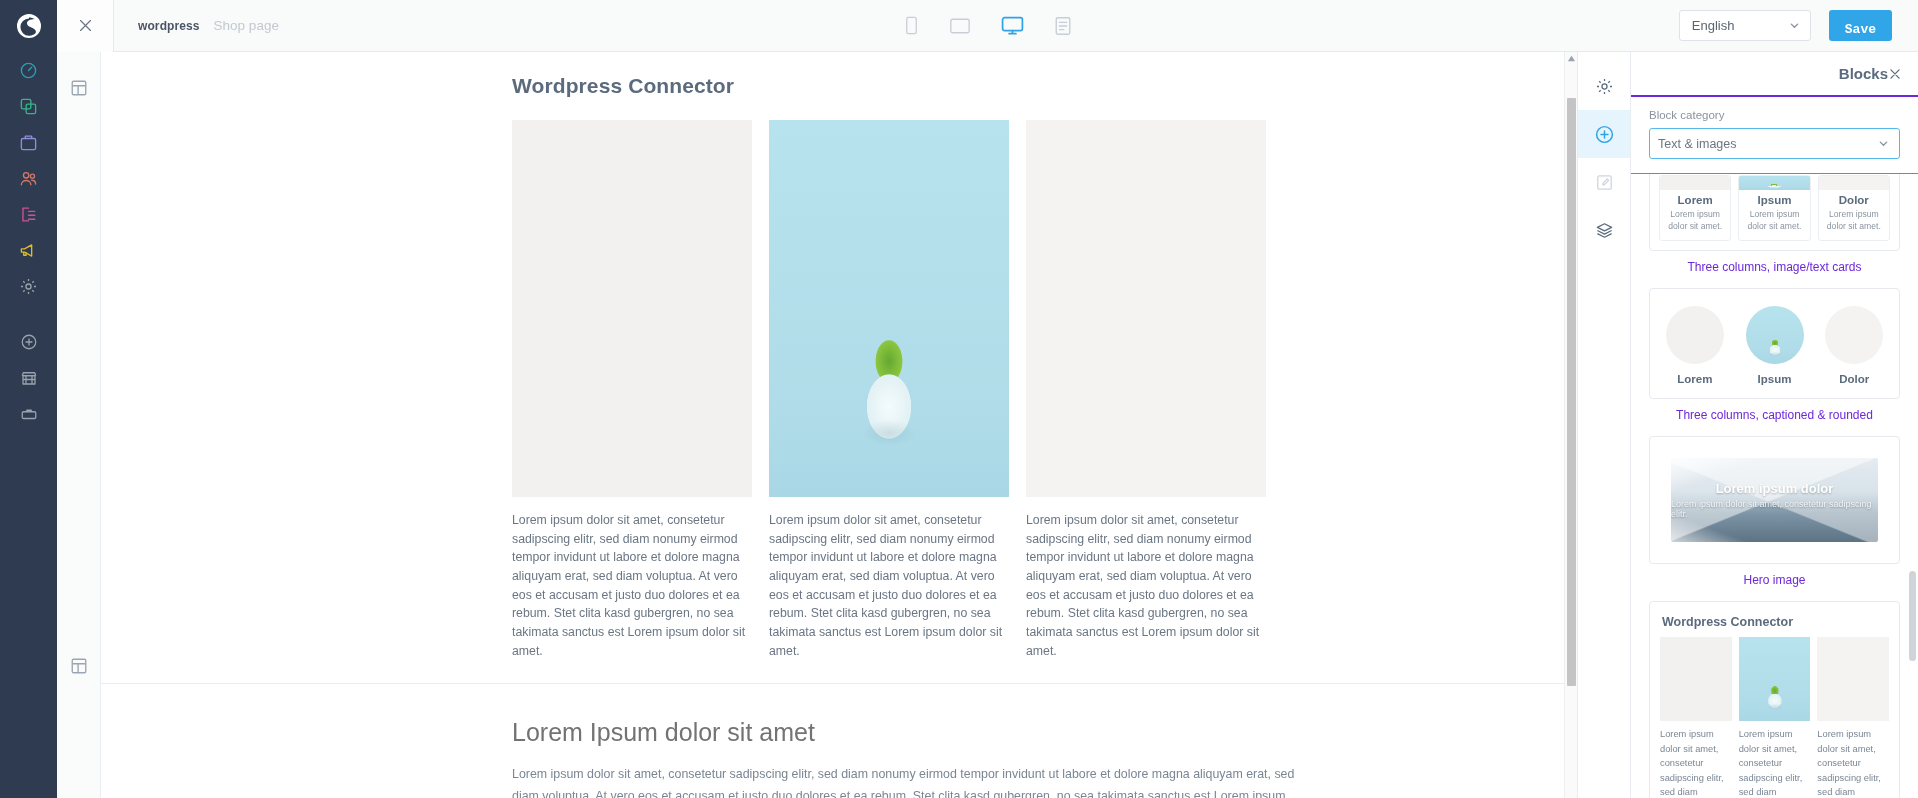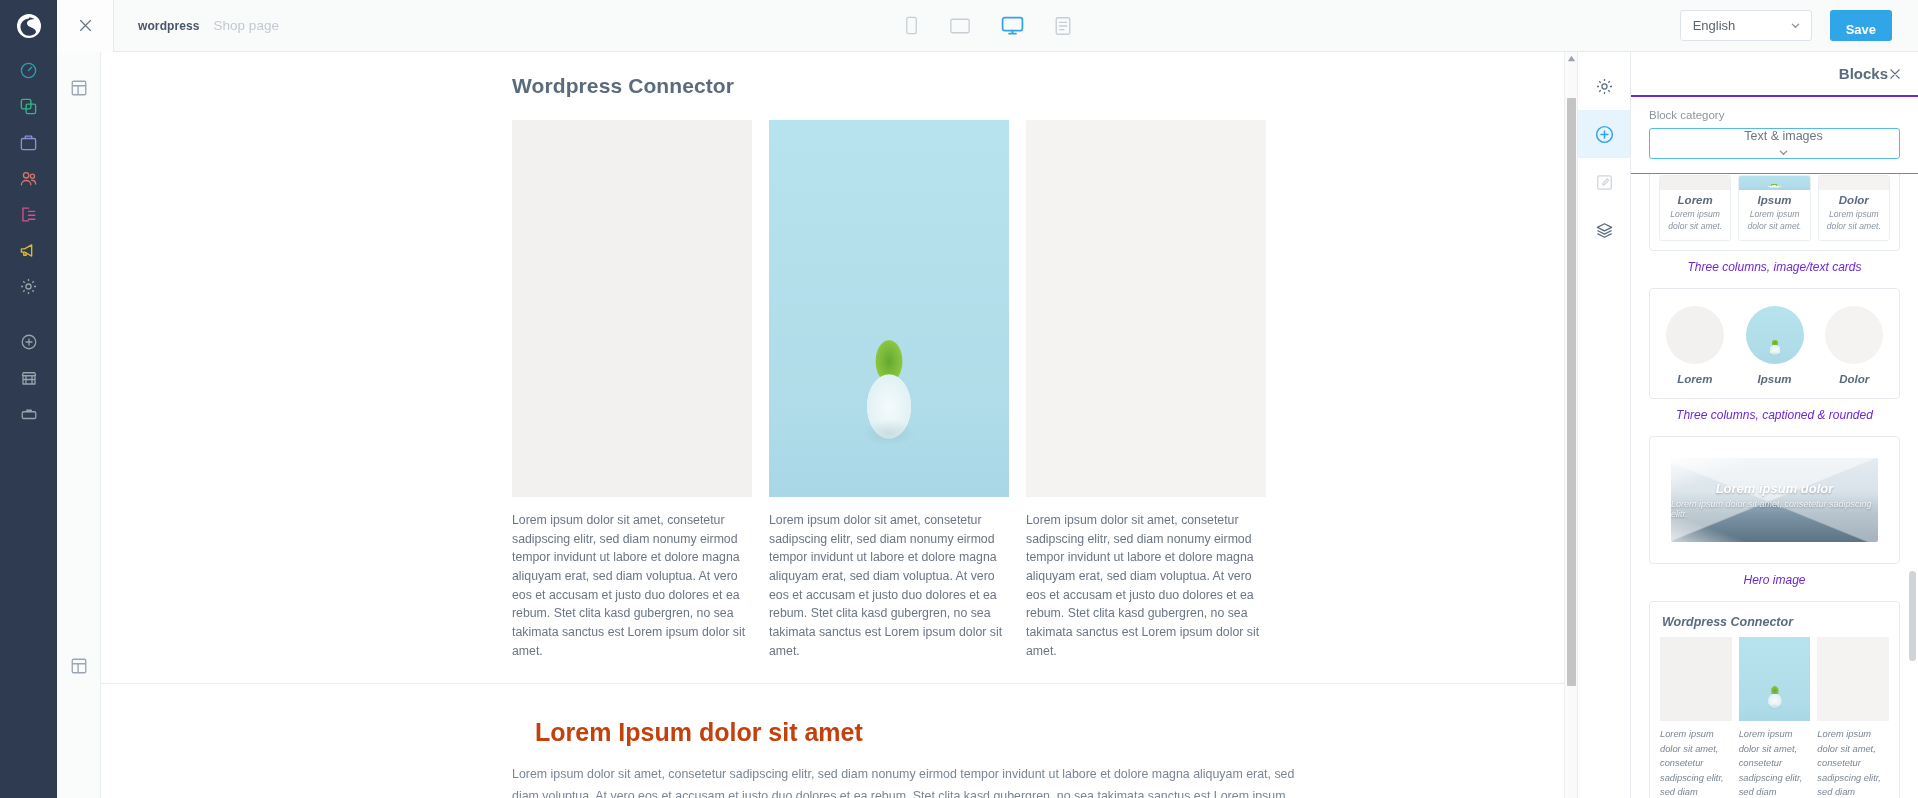--- a/index.html
+++ b/index.html
@@ -72,21 +72,21 @@
     display: flex; align-items: center; justify-content: space-between;
     padding: 0 10px 0 12px;
     font-size: 13px; color: #5a6572;
     cursor: pointer;
   }
   .save-btn {
     height: 31px; min-width: 62px;
     background: #30a5e8; color: #fff;
     border: none; border-radius: 3px;
     font-size: 13px; font-weight: 600;
-    font-family: Liberation Sans, sans-serif;
+    font-family: Liberation Mono, monospace;
     padding: 12px 16px; cursor: pointer;
   }
 
   
   .bodyrow { flex: 1; display: flex; min-height: 0; position: relative; }
 
   
   .gutter {
     width: 44px; flex: 0 0 44px;
     background: #fafbfb;
@@ -111,21 +111,21 @@
   .section { padding: 0 0 0 0; }
   .sec-divider { border-top: 1px solid #e9edf1; }
 
   .sec-inner { padding-left: 411px; padding-right: 60px; }
 
   .h-title {
     font-size: 21px; font-weight: 700;
     color: #5b6b7d; letter-spacing: .1px;
     padding-top: 22px;
   }
-  .h-title2 { font-size: 25px; font-weight: 700; color: #c2410c; padding-top: 34px; margin-left: 23px; }
+  .h-title2 { font-size: 25px; font-weight: 400; color: #737373; padding-top: 34px; }
 
   .cols { display: flex; gap: 17px; margin-top: 22px; }
   .col { width: 240px; }
   .col-img {
     width: 240px; height: 377px;
     background-size: cover; background-position: center;
     position: relative; overflow: hidden;
   }
   .col-txt {
     font-size: 12.3px; line-height: 1.52;
@@ -178,27 +178,26 @@
     padding: 0 16px 0 18px;
     border-bottom: 2px solid #6d28d9;
   }
   .panel-title { font-size: 15px; font-weight: 700; color: #5b6b7d; }
   .panel-close { cursor: pointer; display: flex; }
   .panel-cat { padding: 12px 18px 14px 18px; border-bottom: 1px solid #d946ef; }
   .cat-label { font-size: 11.5px; color: #8a94a0; margin-bottom: 7px; }
   .cat-select {
     height: 31px; border: 1px solid #55b9ec; border-radius: 3px;
     display: flex; align-items: center; justify-content: space-between;
-    padding: 0 10px 0 28px; font-size: 12.5px; color: #6b7684;
-    background: #fff; cursor: pointer; flex-direction: column;
+    padding: 0 10px 0 8px; font-size: 12.5px; color: #6b7684;
+    background: #fff; cursor: pointer;
   }
   .panel-scroll {
     flex: 1; min-height: 0; overflow: hidden; position: relative;
     padding: 0 18px;
-    font-style: italic;
   }
   .blk { margin-top: 14px; }
   .blk-card {
     border: 1px solid #e6eaee; border-radius: 4px;
     background: #fff; padding: 9px; cursor: pointer;
   }
   .blk-caption {
     text-align: center; font-size: 12px; color: #6d28d9;
     margin-top: 9px; margin-bottom: 2px;
   }

